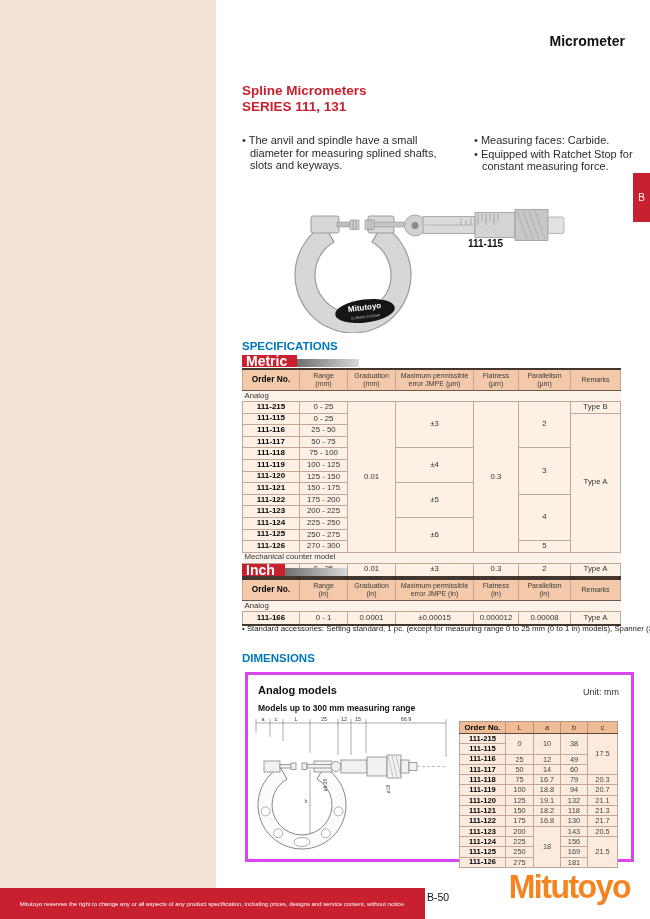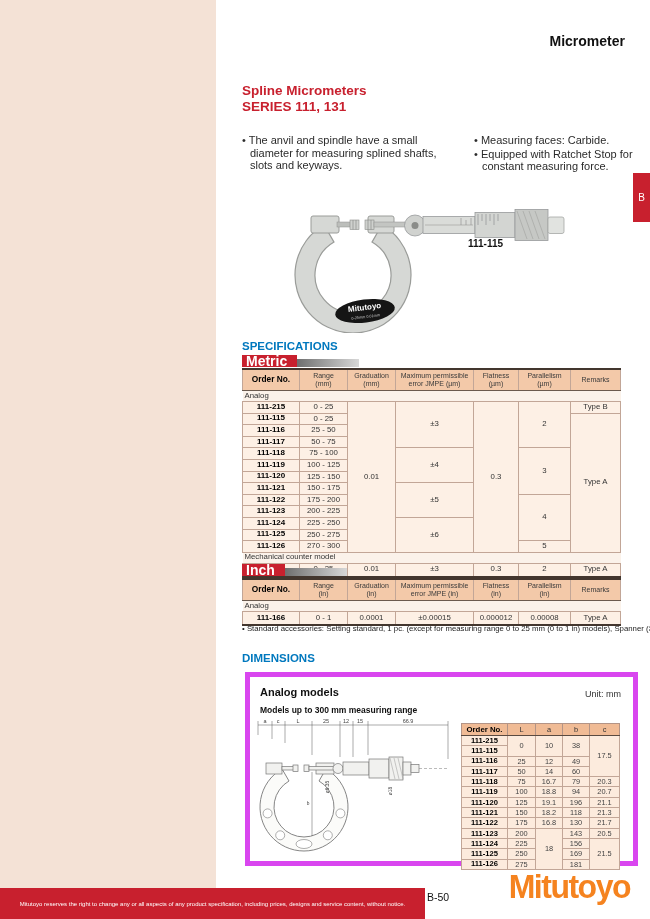--- a/index.html
+++ b/index.html
@@ -31,21 +31,21 @@
              border-bottom:1px solid #6b5a4e;color:#3a3a3a;}
   .spec th.oh{font-size:8.3px;font-weight:bold;color:#000;}
   .spec td{background:#fdf0e5;height:10.6px;margin-left:8px;}
   .spec td.order{font-weight:bold;color:#000;font-size:8px;}
   .spec tr.subhead td{background:#fbf2ea;text-align:left;padding-left:2px;font-size:7.8px;
              height:10px;border-left:none;border-right:none;color:#333;}
   .spec tr.sect td{border-top:1.4px solid #6b5a4e;}
   .spec tr.tall td{height:12px;}
   .fnote{position:absolute;left:242px;top:624px;font-size:7.8px;color:#222;white-space:nowrap;}
   .dimbox{position:absolute;left:245px;top:672px;width:383px;height:184px;
-          border:5px solid #d946ef;background:#fff;}
+          border:3px solid #d946ef;background:#fff;}
   .boxtitle{position:absolute;left:10px;top:9px;font-size:11px;font-weight:bold;color:#111;}
   .unit{position:absolute;right:12px;top:12px;font-size:9px;color:#333;}
   .boxsub{position:absolute;left:10px;top:28px;font-size:8.5px;font-weight:bold;color:#111;}
   .ddraw{position:absolute;left:2px;top:38px;}
   table.dim{border-collapse:collapse;table-layout:fixed;width:158px;font-size:7.4px;color:#444;
             border-top:1.6px solid #43362e;border-bottom:1.6px solid #43362e;
             position:absolute;left:211px;top:46px;}
   .dim th{background:#f0bb95;height:11px;font-size:7.4px;font-weight:normal;color:#333;
           border:1px solid #b39486;border-bottom:1px solid #5a4a40;padding:0;}
   .dim th.oh{font-weight:bold;font-size:7.8px;color:#000;}
@@ -424,21 +424,21 @@
             <td class="order">111-119</td>
             <td>100</td>
             <td>18.8</td>
             <td>94</td>
             <td>20.7</td>
           </tr>
         <tr>
             <td class="order">111-120</td>
             <td>125</td>
             <td>19.1</td>
-            <td>196</td>
+            <td>132</td>
             <td>21.1</td>
           </tr>
         <tr>
             <td class="order">111-121</td>
             <td>150</td>
             <td>18.2</td>
             <td>118</td>
             <td>21.3</td>
           </tr>
         <tr>

